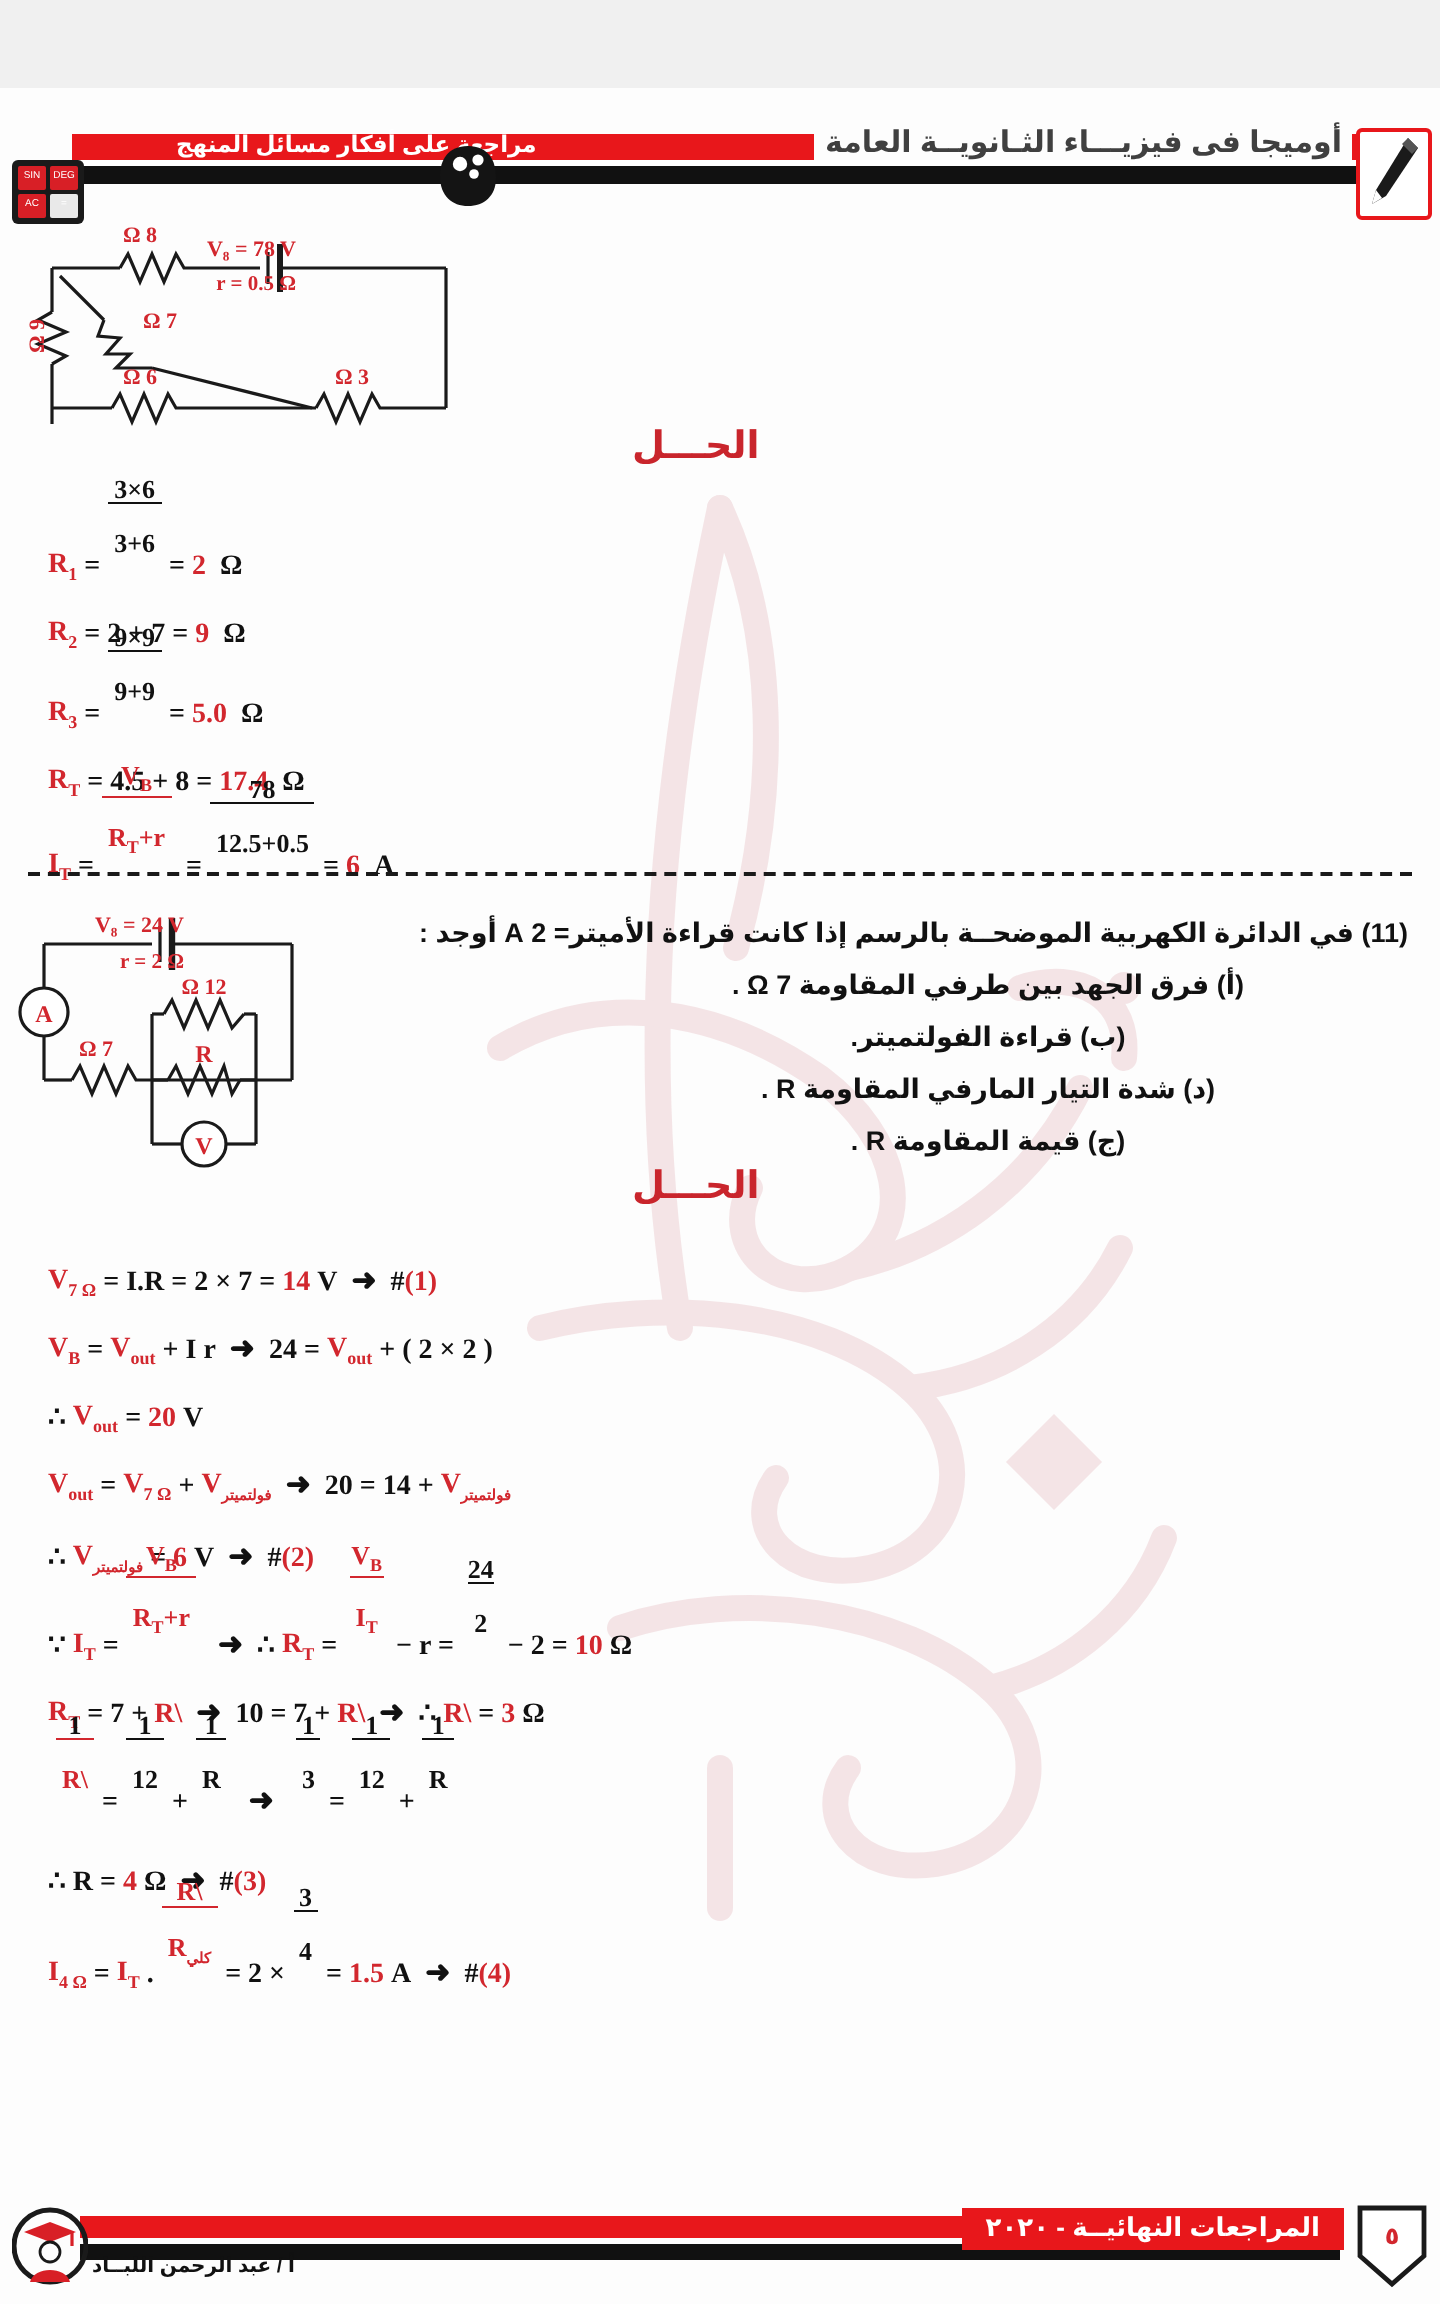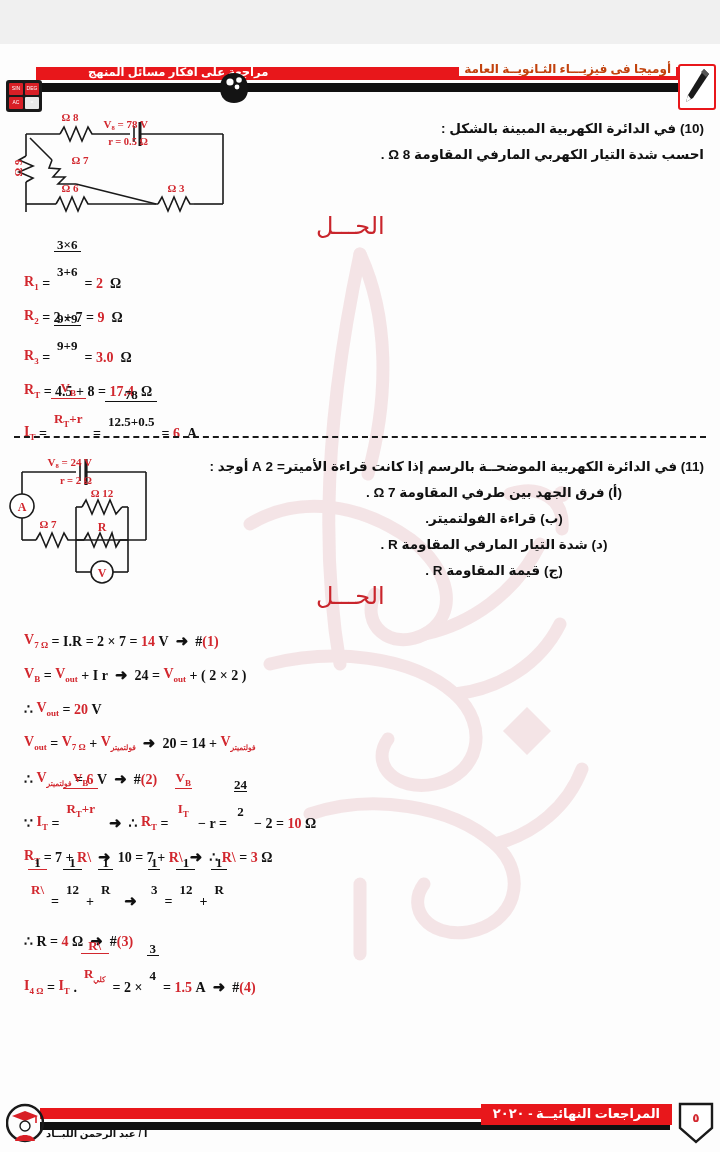--- a/index.html
+++ b/index.html
@@ -37,21 +37,21 @@
   .hdr-bar-blk{
     position:absolute;left:36px;top:25px;width:650px;height:9px;
     background:#111;
   }
   .hdr-bar-thin{
     position:absolute;left:36px;top:22px;width:650px;height:3px;
     background:#fff;
   }
   .hdr-title{
     position:absolute;right:44px;top:4px;
-    font-size:12px;font-weight:bold;color:#c2410c;
+    font-size:15px;font-weight:bold;color:#404040;
     letter-spacing:.3px;white-space:nowrap;
     background:#fdfdfd;padding:0 5px;
     z-index:4;
   }
   .hdr-sub{
     position:absolute;left:88px;top:7px;
     font-size:11.5px;font-weight:bold;color:#fff;
     white-space:nowrap;z-index:5;
   }
   .calc-icon{
@@ -76,21 +76,21 @@
   .pencil-icon svg{position:absolute;left:3px;top:2px;}
   
   .qblock{position:absolute;z-index:2;text-align:right;direction:rtl;}
   .qline{
     font-size:13.5px;color:#111;font-weight:bold;line-height:26px;
     white-space:nowrap;
   }
   
   .solhead{
     position:absolute;z-index:2;
-    color:#c9252c;font-size:24px;font-weight:normal;
+    color:#c9252c;font-size:19px;font-weight:bold;
     letter-spacing:1px;
   }
   
   .circuit{position:absolute;z-index:2;}
   
   .eqs{position:absolute;z-index:2;direction:ltr;text-align:left;}
   .eq{
     font-family:"Liberation Serif","DejaVu Serif",serif;
     font-weight:bold;color:#111;font-size:14px;
     display:flex;align-items:flex-end;white-space:nowrap;
@@ -194,24 +194,20 @@
 
     <div class="pencil-icon">
       <svg width="28" height="38" viewBox="0 0 28 38" xmlns="http://www.w3.org/2000/svg">
         <path d="M21 1 L26 6 L10 30 L3 34 L5 27 Z" fill="#1a1a1a"></path>
         <path d="M21 1 L26 6 L23 9 L18 4 Z" fill="#555"></path>
         <path d="M3 34 L5 27 L8 31 Z" fill="#fff"></path>
       </svg>
     </div>
   </div>
 
-  <div class="qblock" style="right:16px;top:72px;width:340px;">
-    <div class="qline">(10) في الدائرة الكهربية المبينة بالشكل :</div>
-    <div class="qline">احسب شدة التيار الكهربي المارفي المقاومة 8 Ω .</div>
-  </div>
 
   <div class="circuit" style="left:8px;top:68px;">
     <svg width="230" height="105" viewBox="0 0 230 105" xmlns="http://www.w3.org/2000/svg">
       <g stroke="#1a1a1a" stroke-width="1.6" fill="none">
 
         <path d="M18 22 L52 22"></path>
         <path d="M88 22 L122 22"></path>
 
         <path d="M126 14 L126 30"></path>
           <path d="M132 10 L132 34" stroke-width="3"></path>
@@ -266,21 +262,21 @@
     <div class="eq" style="height:34px;">
       <span class="r">R<sub>2</sub></span>&nbsp;= 2 + 7 =&nbsp;<span class="k">9</span>&nbsp;&nbsp;Ω
     </div>
 
     <div class="eq" style="height:40px;">
       <span class="r">R<sub>3</sub></span>&nbsp;=
       <span class="frac">
           <span class="num">9×9</span>
           <span class="den">9+9</span>
         </span>
-      =&nbsp;<span class="k">3.0</span>&nbsp;&nbsp;Ω
+      =&nbsp;<span class="k">5.0</span>&nbsp;&nbsp;Ω
     </div>
 
     <div class="eq" style="height:34px;">
       <span class="r">R<sub>T</sub></span>&nbsp;= 4.5 + 8 =&nbsp;<span class="k">17.4</span>&nbsp;&nbsp;Ω
     </div>
 
     <div class="eq" style="height:42px;">
       <span class="r">I<sub>T</sub></span>&nbsp;=
       <span class="frac redline">
           <span class="num r">V<sub>B</sub></span>

